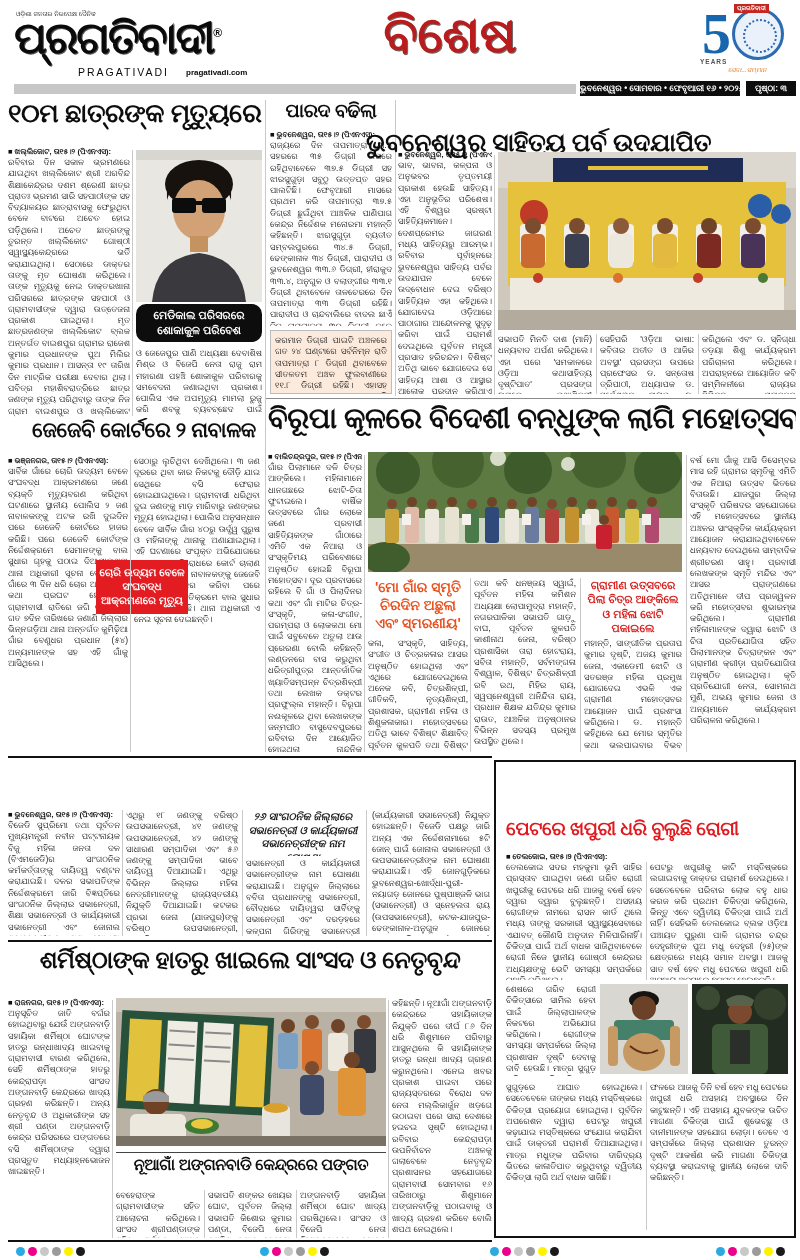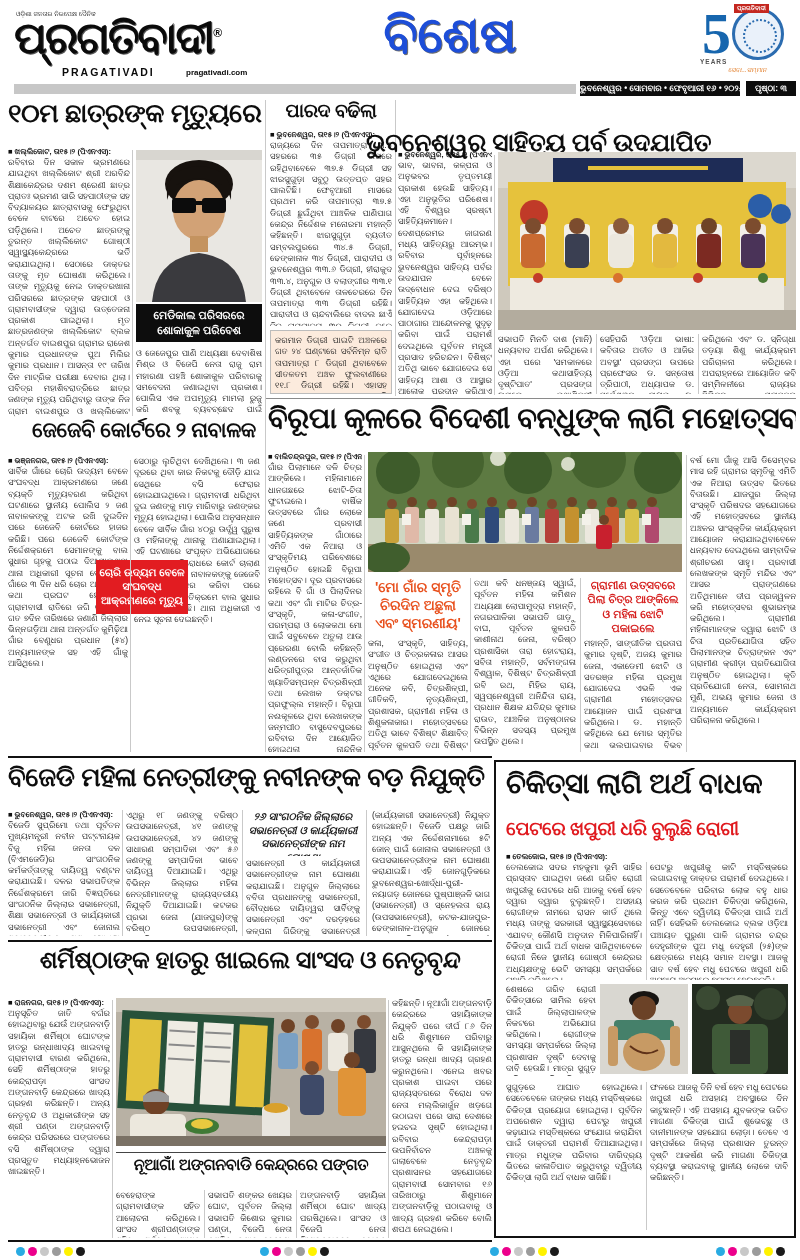--- a/index.html
+++ b/index.html
@@ -23,24 +23,24 @@
   .m1{background:#29abe2}.m2{background:#ec008c}.m3{background:#c8c8c8}
   .m4{background:#9b9b9b}.m5{background:#fff200}.m6{background:#1a1a1a}
 </style>
 </head>
 <body>
 
 <div class="page">
 
   <div class="abs" style="left:16px;top:10px;width:180px;font-size:6.5px;color:#222;">ଓଡ଼ିଶା ଜନତାର ନିରପେକ୍ଷ ଦୈନିକ</div>
   <div class="abs" style="left:14px;top:14px;width:260px;height:56px;font-size:44px;font-weight:900;color:#0a0a0a;letter-spacing:-2px;white-space:nowrap;overflow:hidden;line-height:1.1;text-shadow:1px 1px 0 #555;"><span>ପ୍ରଗତିବାଦୀ</span><sup style="font-size:12px;text-shadow:none;">®</sup></div>
-  <div class="abs" style="left:62px;top:66px;width:120px;font-size:10.5px;font-weight:bold;letter-spacing:2px;color:#0a0a0a;">PRAGATIVADI</div>
+  <div class="abs" style="left:78px;top:66px;width:120px;font-size:10.5px;font-weight:normal;letter-spacing:2px;color:#0a0a0a;">PRAGATIVADI</div>
   <div class="abs" style="left:186px;top:68px;width:90px;font-size:8px;font-weight:bold;color:#0a0a0a;">pragativadi.com</div>
 
-  <div class="abs" style="left:330px;top:6px;width:240px;height:72px;font-size:50px;font-weight:800;color:#1d4ed8;text-align:center;white-space:nowrap;overflow:hidden;text-shadow:1px 1px 0 #6e6e6e;">ବିଶେଷ</div>
+  <div class="abs" style="left:330px;top:6px;width:240px;height:72px;font-size:50px;font-weight:800;color:#b91c1c;text-align:center;white-space:nowrap;overflow:hidden;text-shadow:1px 1px 0 #6e6e6e;">ବିଶେଷ</div>
 
   <div class="abs" style="left:698px;top:6px;width:98px;height:72px;">
     <span class="abs" style="left:4px;top:-6px;font-size:58px;font-weight:900;color:#1766ae;font-family:'Liberation Serif',serif;">5</span>
     <span class="abs" style="left:34px;top:2px;width:52px;height:52px;border-radius:50%;border:3px solid #2b6cb0;background:#eaf1fa;box-sizing:border-box;">
       <span class="abs" style="left:8px;top:8px;width:30px;height:30px;border-radius:50%;border:2px dotted #2b6cb0;"></span>
     </span>
     <span class="abs" style="left:36px;top:-2px;background:#c4271f;color:#fff;font-size:6px;font-weight:bold;padding:1px 3px;">ପ୍ରଗତିବାଦୀ</span>
     <span class="abs" style="left:2px;top:52px;font-size:6.5px;font-weight:bold;color:#555;letter-spacing:1px;">YEARS</span>
     <span class="abs" style="left:30px;top:60px;font-size:6.5px;color:#e07820;font-style:italic;white-space:nowrap;">ସେବା...ସମ୍ମାନ</span>
   </div>
@@ -59,21 +59,21 @@
       <ellipse cx="63" cy="34" rx="34" ry="24" fill="#17120e"></ellipse>
       <ellipse cx="63" cy="60" rx="26" ry="30" fill="#d2a276"></ellipse>
       <path d="M31 50 Q28 18 63 16 Q98 18 95 50 Q90 30 63 28 Q36 30 31 50 Z" fill="#17120e"></path>
       <rect x="36" y="48" width="24" height="15" rx="3" fill="#0c0c0c"></rect>
       <rect x="66" y="48" width="24" height="15" rx="3" fill="#0c0c0c"></rect>
       <rect x="58" y="51" width="10" height="4" fill="#0c0c0c"></rect>
       <rect x="54" y="86" width="18" height="16" fill="#c4935f"></rect>
       <path d="M16 152 Q20 108 63 103 Q106 108 110 152 Z" fill="#3a3a3e"></path>
     </svg>
   </div>
-  <div class="abs caption-box" style="left:136px;top:304px;width:126px;height:38px;box-sizing:border-box;">ମେଡିକାଲ ପରିସରରେ ଶୋକାକୁଳ ପରିବେଶ</div>
+  <div class="abs caption-box" style="left:136px;top:304px;width:126px;height:38px;box-sizing:border-box;border-radius:10px;">ମେଡିକାଲ ପରିସରରେ ଶୋକାକୁଳ ପରିବେଶ</div>
   <div class="abs body" style="left:136px;top:348px;width:126px;height:68px;">ଓ ଜେଜେପୁର ପାଣି ଅଧ୍ୟକ୍ଷା ଦେବାଶିଷ ମିଶ୍ର ଓ ବିଜେପି ନେତା ରାଜୁ ରାମ ମହାରଣା ପହଞ୍ଚି ଶୋକାକୁଳ ପରିବାରକୁ ସମବେଦନା ଜଣାଇଥିବା ପ୍ରକାଶ। ପୋଲିସ ଏକ ଅପମୃତ୍ୟୁ ମାମଲା ରୁଜୁ କରି ଶବକୁ ବ୍ୟବଚ୍ଛେଦ ପାଇଁ ପଠାଇଥିଲା। ଗତ କିଛି ବର୍ଷ ତଳେ ଏହି ବିଦ୍ୟାଳୟରେ ଜଣେ ଛାତ୍ର ଡେଙ୍ଗୁରେ ପୀଡ଼ିତ ହୋଇ ଜୀବନ ହାରିଥିଲେ। ମୁଖ୍ୟମନ୍ତ୍ରୀ ମୋହନ ଚରଣ ମାଝୀ ଗଭୀର ଦୁଃଖ ପ୍ରକାଶ କରିବା ସହ ଶୋକସନ୍ତପ୍ତ ପରିବାରକୁ ସମବେଦନା ଜଣାଇବା ସହ ମୁଖ୍ୟମନ୍ତ୍ରୀଙ୍କ ଆପଦ କଲ୍ୟାଣ ପାଣ୍ଠିରୁ ୪ ଲକ୍ଷ ଟଙ୍କା ଅନୁକମ୍ପା ରାଶି ଘୋଷଣା କରିଛନ୍ତି।</div>
   <div class="vrule" style="left:132px;top:150px;height:266px;"></div>
 
   <div class="abs headline" style="left:270px;top:100px;width:122px;height:28px;font-size:19px;text-align:center;">ପାରଦ ବଢିଲା</div>
   <div class="abs dateline" style="left:270px;top:130px;width:122px;">■ ଭୁବନେଶ୍ୱର, ତା୧୫।୨ (ପିଏନଏସ):</div>
   <div class="abs body" style="left:270px;top:140px;width:122px;height:186px;">ରାଜ୍ୟରେ ଦିନ ତାପମାତ୍ରା ୩.୫ ସହରରେ ୩୫ ଡିଗ୍ରୀ ଉପରେ ରହିଥିବାବେଳେ ୩୭.୫ ଡିଗ୍ରୀ ସହ ଝାରସୁଗୁଡ଼ା ସବୁଠୁ ଉତ୍ତପ୍ତ ସହର ପାଲଟିଛି। ଫେବୃଆରୀ ମାସରେ ପ୍ରଥମ କରି ତାପମାତ୍ରା ୩୭.୫ ଡିଗ୍ରୀ ଛୁଇଁଥିବା ଆଞ୍ଚଳିକ ପାଣିପାଗ କେନ୍ଦ୍ର ନିର୍ଦ୍ଦେଶକ ମନୋରମା ମହାନ୍ତି କହିଛନ୍ତି। ଝାରସୁଗୁଡ଼ା ବ୍ୟତୀତ ସମ୍ବଲପୁରରେ ୩୪.୫ ଡିଗ୍ରୀ, ଢେଙ୍କାନାଳ ୩୪ ଡିଗ୍ରୀ, ପାରାଦୀପ ଓ ଭୁବନେଶ୍ୱର ୩୩.୬ ଡିଗ୍ରୀ, ହୀରାକୁଦ ୩୩.୪, ଅନୁଗୁଳ ଓ ବଲାଙ୍ଗୀର ୩୩.୧ ଡିଗ୍ରୀ ଥିବାବେଳେ ତାଳଚେରରେ ଦିନ ତାପମାତ୍ରା ୩୩ ଡିଗ୍ରୀ ରହିଛି। ପାରାଦୀପ ଓ ଚାନ୍ଦବାଲିରେ ବାଦଲ ଛାଏଁ ଦିନ ତାପମାତ୍ରା ୩୦ ଡିଗ୍ରୀ ତଳେ ରହିଛି।</div>
   <div class="abs peach-box body" style="left:270px;top:330px;width:122px;height:64px;box-sizing:border-box;">କରମାନ ଡିଗ୍ରୀ ପାଇଟି ଅଞ୍ଚଳରେ ଗତ ୨୪ ଘଣ୍ଟାରେ ସର୍ବନିମ୍ନ ରାତି ତାପମାତ୍ରା ୮ ଡିଗ୍ରୀ ଥିବାବେଳେ ସୀତଳତମ ଅଞ୍ଚଳ ଫୁଲବାଣୀରେ ୧୧.୮ ଡିଗ୍ରୀ ରହିଛି। ଏହାସହ ଉପକୂଳାଞ୍ଚଳରେ ଘନକୁହୁଡ଼ି ଦେଖାଦେବ। ଯାଜପୁର, ଭୁବନେଶ୍ୱର ଓ ଢେଙ୍କାନାଳରେ ସକାଳୁ କୁହୁଡ଼ି ହେବ। ଆସନ୍ତା ୨୪ ଘଣ୍ଟାରେ ୬ ଜିଲ୍ଲାରେ କୁହୁଡ଼ି ହେବ।</div>
   <div class="vrule" style="left:265px;top:100px;height:652px;"></div>
   <div class="vrule" style="left:395px;top:100px;height:296px;"></div>
 
@@ -193,33 +193,31 @@
   <div class="abs body" style="left:368px;top:638px;width:100px;height:114px;">କଳା, ସଂସ୍କୃତି, ସାହିତ୍ୟ, ସଂଗୀତ ଓ ଚିତ୍ରକଳାର ଆସର ଅନୁଷ୍ଠିତ ହୋଇଥିଲା ଏବଂ ଏଥିରେ ଯୋଗଦେଇଥିଲେ ଅନେକ କବି, ଚିତ୍ରଶିଳ୍ପୀ, ଗୀତିକବି, ନୃତ୍ୟଶିଳ୍ପୀ, ପ୍ରଶାସକ, ଗ୍ରାମୀଣ ମହିଳା ଓ ଶିଶୁକଳାକାର। ମହୋତ୍ସବରେ ଅତିଥି ଭାବେ ବିଶିଷ୍ଟ ଶିକ୍ଷାବିତ୍ ପୂର୍ବତନ କୁଳପତି ତଥା ବିଶିଷ୍ଟ କବି ଦେବରାଜ ହୋଟରାୟ ପ୍ରମୁଖ ଯୋଗ ଦେଇଥିଲେ।</div>
   <div class="abs body" style="left:474px;top:578px;width:102px;height:174px;">ତଥା କବି ଧନଞ୍ଜୟ ସ୍ୱାଇଁ, ପୂର୍ବତନ ମହିଳା କମିଶନ ଅଧ୍ୟକ୍ଷା ଲୋପାମୁଦ୍ରା ମହାନ୍ତି, ନଗରପାଳିକା ସଭାପତି ଗାଡ଼ୁ ବାଘ, ପୂର୍ବତନ କୁଳପତି କାଶୀନାଥ ଜେନା, ବରିଷ୍ଠ ପ୍ରଶାସିକା ତାରା ହୋଟରାୟ, ସବିତା ମହାନ୍ତି, ସର୍ବମଙ୍ଗଳା ବିଶ୍ୱାଳ, ବିଶିଷ୍ଟ ଚିତ୍ରଶିଳ୍ପୀ ରବି ରଥ, ମିହିର ରାୟ, ସ୍ୱପ୍ନେଶ୍ୱରୀ ଅନିନ୍ଦିତା ରାୟ, ପ୍ରଧାନ ଶିକ୍ଷକ ଯତିନ୍ଦ୍ର କୁମାର ରାଉତ, ଆଞ୍ଚଳିକ ଅନୁଷ୍ଠାନର ବିଭିନ୍ନ ସଦସ୍ୟ ପ୍ରମୁଖ ଉପସ୍ଥିତ ଥିଲେ।</div>
   <div class="abs red-sub" style="left:584px;top:578px;width:98px;height:58px;font-size:11px;color:#d6201f;">ଗ୍ରାମୀଣ ଉତ୍ସବରେ ପିଲା ଚିତ୍ର ଆଙ୍କିଲେ ଓ ମହିଳା ଝୋଟି ପକାଇଲେ</div>
   <div class="abs body" style="left:584px;top:638px;width:98px;height:114px;">ମହାନ୍ତି, ସାଙ୍ଗୀତିକ ପ୍ରତାପ କୁମାର ଦୃଷ୍ଟି, ଅଜୟ କୁମାର ଜେନା, ଏକାଡେମୀ ଝୋଟି ଓ ସତରଞ୍ଜ ମହିଳା ପ୍ରମୁଖ ଯୋଗଦେଇ ଏଭଳି ଏକ ଗ୍ରାମୀଣ ମହୋତ୍ସବର ଆୟୋଜନ ପାଇଁ ପ୍ରଶଂସା କରିଥିଲେ। ଡ. ମହାନ୍ତି କହିଥିଲେ ଯେ ମୋର ସ୍ମୃତିର କଥା ଭଲପାଇବାର ବିଭବ ମୋଙ୍କ ଭିତରେ ଏହି କାର୍ଯ୍ୟକ୍ରମ ଏପରେ ଜୀବନ୍ତ ହୋଇ ଅନୁଷ୍ଠିତ ହେବା ଆଗ୍ରହୀ। ମୁଁ ୨୨ ବର୍ଷ ହେବ ଲଣ୍ଡନରେ ରହି ଆସୁଥିଲେ ବି ପ୍ରତି</div>
   <div class="vrule" style="left:364px;top:455px;height:297px;"></div>
   <div class="vrule" style="left:686px;top:455px;height:297px;"></div>
   <div class="vrule" style="left:470px;top:578px;height:174px;"></div>
   <div class="vrule" style="left:580px;top:578px;height:174px;"></div>
 
   <div class="hrule" style="left:8px;top:756px;width:484px;height:2px;"></div>
-  <div class="abs headline" style="left:8px;top:762px;width:484px;height:42px;font-size:26px;">ବିଜେଡି ମହିଳା ନେତ୍ରୀଙ୍କୁ ନବୀନଙ୍କ ବଡ଼ ନିଯୁକ୍ତି</div>
   <div class="abs dateline" style="left:8px;top:810px;width:112px;">■ ଭୁବନେଶ୍ୱର, ତା୧୫।୨ (ପିଏନଏସ):</div>
   <div class="abs body" style="left:8px;top:820px;width:112px;height:116px;">ବିଜେଡି ସୁପ୍ରିମୋ ତଥା ପୂର୍ବତନ ମୁଖ୍ୟମନ୍ତ୍ରୀ ନବୀନ ପଟ୍ଟନାୟକ ବିଜୁ ମହିଳା ଜନତା ଦଳ (ବିଏମଜେଡି)ର ସାଂଗଠନିକ କର୍ମକର୍ତ୍ତାଙ୍କୁ ଦାୟିତ୍ୱ ବଣ୍ଟନ କରାଯାଇଛି। ଦଳର ସଭାପତିଙ୍କ ନିର୍ଦ୍ଦେଶକ୍ରମେ ଜାରି ବିଜ୍ଞପ୍ତିରେ ସାଂଗଠନିକ ଜିଲ୍ଲାର ସଭାନେତ୍ରୀ, ଶିକ୍ଷା ସଭାନେତ୍ରୀ ଓ କାର୍ଯ୍ୟକାରୀ ସଭାନେତ୍ରୀ ଏବଂ ଜୋନାଲ ସଭାନେତ୍ରୀଙ୍କ ନାମ ଘୋଷଣା କରାଯାଇଛି। ଦଳ ପକ୍ଷରୁ ଜାରି ନିର୍ଦ୍ଦେଶନାମା ଅନୁଯାୟୀ, ବିଏମଜେଡିର ରାଜ୍ୟସ୍ତରୀୟ ପଦାଧିକାରୀ ଭାବେ ୧୫୮ କର୍ମକର୍ତ୍ତା ନେତ୍ରୀଙ୍କୁ ନିଯୁକ୍ତ କରାଯାଇଛି।</div>
   <div class="abs body" style="left:126px;top:810px;width:112px;height:126px;">ଏଥିରୁ ୧୮ ଜଣଙ୍କୁ ବରିଷ୍ଠ ଉପସଭାନେତ୍ରୀ, ୪୧ ଜଣଙ୍କୁ ଉପସଭାନେତ୍ରୀ, ୪୨ ଜଣଙ୍କୁ ସାଧାରଣ ସମ୍ପାଦିକା ଏବଂ ୫୬ ଜଣଙ୍କୁ ସମ୍ପାଦିକା ଭାବେ ଦାୟିତ୍ୱ ଦିଆଯାଇଛି। ଏଥିରୁ ବିଭିନ୍ନ ଜିଲ୍ଲାର ମହିଳା ନେତ୍ରୀମାନଙ୍କୁ ରାଜ୍ୟସ୍ତରୀୟ ନିଯୁକ୍ତି ଦିଆଯାଇଛି। କଟକର ପ୍ରଭା ଜେନା (ଯାଜପୁର)ଙ୍କୁ ବରିଷ୍ଠ ଉପସଭାନେତ୍ରୀ, କସ୍ତୁରିକା ନାୟକ (ନୟାଗଡ଼ପୁର)ଙ୍କୁ ଉପସଭାନେତ୍ରୀ ଏବଂ ସବିତା ବେହେରା (ମୟୂରଭଞ୍ଜ)ଙ୍କୁ ସାଧାରଣ ସମ୍ପାଦିକା ଭାବେ ନିଯୁକ୍ତ କରାଯାଇଛି।</div>
   <div class="abs" style="left:246px;top:810px;width:114px;height:46px;font-size:10.5px;font-weight:bold;font-style:italic;text-align:center;line-height:1.3;overflow:hidden;">୨୬ ସାଂଗଠନିକ ଜିଲ୍ଲାରେ ସଭାନେତ୍ରୀ ଓ କାର୍ଯ୍ୟକାରୀ ସଭାନେତ୍ରୀଙ୍କ ନାମ ଘୋଷଣା</div>
   <div class="abs body" style="left:246px;top:858px;width:114px;height:78px;">ସଭାନେତ୍ରୀ ଓ କାର୍ଯ୍ୟକାରୀ ସଭାନେତ୍ରୀଙ୍କ ନାମ ଘୋଷଣା କରାଯାଇଛି। ଅନୁଗୁଳ ଜିଲ୍ଲାରେ ବବିତା ପ୍ରଧାନଙ୍କୁ ସଭାନେତ୍ରୀ, ବୌଦ୍ଧରେ ଦାୟିତ୍ୱରା ସାର୍ବିଙ୍କୁ ସଭାନେତ୍ରୀ ଏବଂ ଦରଡ଼ହରେ କଳ୍ପନା ଗିରିଙ୍କୁ ସଭାନେତ୍ରୀ ଭାବେ ନିଯୁକ୍ତ କରାଯାଇଛି। କିଛି ଜିଲ୍ଲାରେ କାର୍ଯ୍ୟକାରୀ ସଭାନେତ୍ରୀ ମଧ୍ୟ ନିଯୁକ୍ତ ହୋଇଛନ୍ତି, ଯେଉଁଥିରେ ଉତ୍ସବରେ ବିଦ୍ୟୁତ୍‌ଲତା ନାୟକ (ସଭାନେତ୍ରୀ) ଓ ବେବୀନା ମହାନ୍ତି</div>
   <div class="abs body" style="left:372px;top:810px;width:118px;height:126px;">(କାର୍ଯ୍ୟକାରୀ ସଭାନେତ୍ରୀ) ନିଯୁକ୍ତ ହୋଇଛନ୍ତି। ବିଜେଡି ପକ୍ଷରୁ ଜାରି ଅନ୍ୟ ଏକ ନିର୍ଦ୍ଦେଶନାମାରେ ୫ଟି ଜୋନ୍ ପାଇଁ ଜୋନାଲ ସଭାନେତ୍ରୀ ଓ ଉପସଭାନେତ୍ରୀଙ୍କ ନାମ ଘୋଷଣା କରାଯାଇଛି। ଏହି ଜୋନଗୁଡ଼ିକରେ ଭୁବନେଶ୍ୱର-ଖୋର୍ଦ୍ଧା-ପୁରୀ-ନୟାଗଡ଼ ଜୋନରେ ପୁଷ୍ପାଞ୍ଜଳି ଭାଗ (ସଭାନେତ୍ରୀ) ଓ ସ୍ନେହଲତା ରାୟ (ଉପସଭାନେତ୍ରୀ), କଟକ-ଯାଜପୁର-ଢେଙ୍କାନାଳ-ଅନୁଗୁଳ ଜୋନରେ ସ୍ନେହାଞ୍ଜଳି ପଣ୍ଡା (ସଭାନେତ୍ରୀ) ଓ ସର୍ମିଳା ସାମଲ (ଉପସଭାନେତ୍ରୀ) ପ୍ରମୁଖ ନିଯୁକ୍ତ ହୋଇଛନ୍ତି।</div>
   <div class="vrule" style="left:122px;top:810px;height:126px;"></div>
   <div class="vrule" style="left:242px;top:810px;height:126px;"></div>
   <div class="vrule" style="left:366px;top:810px;height:126px;"></div>
 
   <div class="abs" style="left:494px;top:760px;width:302px;height:478px;border:2px solid #111;box-sizing:border-box;background:#fff;"></div>
-  <div class="abs headline" style="left:506px;top:768px;width:280px;height:46px;font-size:28px;">ଚିକିତ୍ସା ଲାଗି ଅର୍ଥ ବାଧକ</div>
   <div class="abs headline" style="left:506px;top:818px;width:280px;height:30px;font-size:19px;color:#e01a1f;">ପେଟରେ ଖପୁରୀ ଧରି ବୁଲୁଛି ରୋଗୀ</div>
   <div class="abs dateline" style="left:506px;top:852px;width:138px;">■ ତେଲକୋଇ, ତା୧୫।9 (ପିଏନଏସ):</div>
   <div class="abs body" style="left:506px;top:862px;width:136px;height:118px;">ତେଲକୋଇ ସଦର ମହକୁମା ଭୂମି ସାହିର ପ୍ରସ୍ତାବ ପାଇଥିବା ଜଣେ ଗରିବ ରୋଗୀ ଖପୁରୀକୁ ପେଟରେ ଧରି ଆଜକୁ ବର୍ଷେ ହେବ ଦ୍ୱାର ଦ୍ୱାର ବୁଲୁଛନ୍ତି। ଅସହାୟ ରୋଗୀଙ୍କ ନାମରେ ରାସନ କାର୍ଡ ଥିଲେ ମଧ୍ୟ ତାଙ୍କୁ ସରକାରୀ ସ୍ୱାସ୍ଥ୍ୟସେବାରେ ଏଯାବତ୍ କୌଣସି ଅନୁଦାନ ମିଳିପାରିନାହିଁ। ଚିକିତ୍ସା ପାଇଁ ଅର୍ଥ ବାଧକ ସାଜିଥିବାବେଳେ ରୋଗୀ ନିଜେ ସ୍ଥାନୀୟ ଗୋଷ୍ଠୀ କେନ୍ଦ୍ରର ଅଧ୍ୟକ୍ଷଙ୍କୁ ଭେଟି ସମସ୍ୟା ସମ୍ପର୍କରେ ଗୁହାରି କରିଥିଲେ।</div>
   <div class="abs body" style="left:650px;top:862px;width:138px;height:118px;">ପେଟରୁ ଖପୁରୀକୁ କାଟି ମସ୍ତିଷ୍କରେ ଲଗାଇବାକୁ ଡାକ୍ତର ପରାମର୍ଶ ଦେଇଥିଲେ। ସେତେବେଳେ ପରିବାର ଲୋକ ବହୁ ଧାର କରଜ କରି ପ୍ରଥମ ଚିକିତ୍ସା କରିଥିଲେ, କିନ୍ତୁ ଏବେ ଦ୍ୱିତୀୟ ଚିକିତ୍ସା ପାଇଁ ଅର୍ଥ ନାହିଁ। ସେହିଭଳି ତେଲକୋଇ ବ୍ଲକ ଓଡ଼ିଆ ପଞ୍ଚାୟତ ପୁରୁଣା ପାଳି ଗ୍ରାମର ଚନ୍ଦ୍ର ଦେହୁରୀଙ୍କ ପୁଅ ମଧୁ ଦେହୁରୀ (୨୫)ଙ୍କ କ୍ଷେତ୍ରରେ ମଧ୍ୟ ସମାନ ଅବସ୍ଥା। ଆଜକୁ ସାତ ବର୍ଷ ହେବ ମଧୁ ପେଟରେ ଖପୁରୀ ଧରି ଅସହାୟ ଅବସ୍ଥାରେ ଛଟପଟ ହେଉଛନ୍ତି।</div>
   <div class="abs body" style="left:506px;top:984px;width:90px;height:92px;">ଶେଷରେ ଗରିବ ରୋଗୀ ଚିକିତ୍ସାରେ ସାମିଲ ହେବା ପାଇଁ ଜିଲ୍ଲାପାଳଙ୍କ ନିକଟରେ ଅଭିଯୋଗ କରିଥିଲେ। ରୋଗୀଙ୍କ ସମସ୍ୟା ସମ୍ପର୍କରେ ଜିଲ୍ଲା ପ୍ରଶାସନ ଦୃଷ୍ଟି ଦେବାକୁ ଦାବି ହେଉଛି। ମାତ୍ର ସୁଗୁଡ଼ ଅଭିଯୋଗ ଆସିଛନ୍ତି।</div>
   <div class="abs photo" style="left:600px;top:984px;width:88px;height:90px;">
     <svg viewBox="0 0 88 90" preserveAspectRatio="none">
       <rect width="88" height="90" fill="#d9d7d1"></rect>
       <ellipse cx="44" cy="16" rx="15" ry="9" fill="#171412"></ellipse>
       <circle cx="44" cy="24" r="12" fill="#6b4227"></circle>

